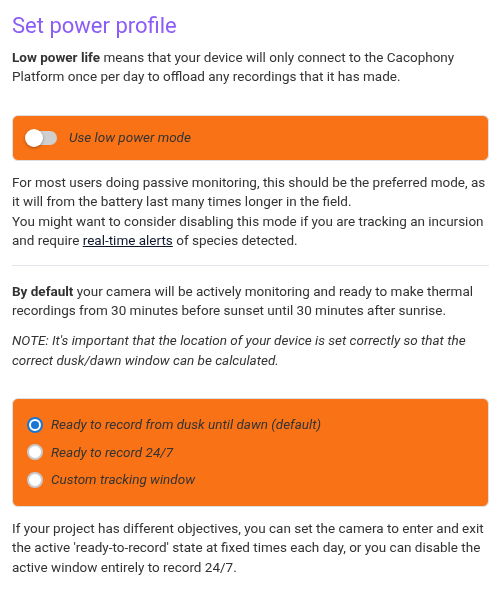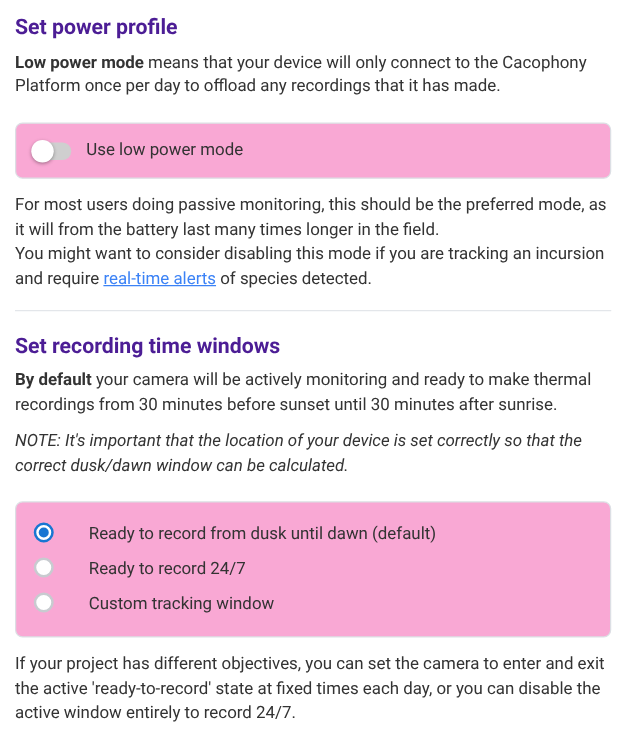--- a/index.html
+++ b/index.html
@@ -6,42 +6,43 @@
   body {
     font-family: -apple-system, BlinkMacSystemFont, "Segoe UI", Roboto, Helvetica, Arial, sans-serif;
     font-size: 13.5px;
     line-height: 1.45;
     color: #333;
     background: #fff;
     width: 501px;
     padding: 10px 12px 12px 12px;
   }
   h2 {
-    font-size: 17px;
-    font-weight: 700;
-    color: #4c1d95;
+    font-size: 22px;
+    font-weight: 400;
+    color: #8b5cf6;
     margin-bottom: 6px;
   }
   p { margin-bottom: 2px; }
   .desc { color: #333; margin-bottom: 10px; }
   strong { font-weight: 700; }
   em { font-style: italic; }
   .card {
     border: 1px solid #dcdfe4;
     border-radius: 6px;
     padding: 12px 14px;
-    margin: 18px 0 12px 0;
-    background: #f9a8d4;
+    margin: 28px 0 12px 0;
+    background: #f97316;
+    font-style: italic;
   }
   hr {
     border: none;
     border-top: 1px solid #e3e6ea;
     margin: 14px 0 16px 0;
   }
-  a { color: #3b82f6; text-decoration: underline; }
+  a { color: #0f172a; text-decoration: underline; }
   .toggle-row { display: flex; align-items: center; gap: 12px; }
   .toggle {
     position: relative;
     width: 30px;
     height: 14px;
     background: #cfcfcf;
     border-radius: 10px;
     flex: none;
   }
   .toggle .knob {
@@ -49,21 +50,22 @@
     top: -2px;
     left: -2px;
     width: 18px;
     height: 18px;
     background: #fff;
     border-radius: 50%;
     box-shadow: 0 1px 3px rgba(0,0,0,0.35);
   }
   .radio-row {
     display: flex;
-    gap: 28px;
+    align-items: center;
+    gap: 8px;
     padding: 4px 0;
   }
   .radio {
     width: 16px;
     height: 16px;
     border-radius: 50%;
     border: 2px solid #c8cbd0;
     flex: none;
     position: relative;
     background: #fff;
@@ -83,21 +85,21 @@
   .after-card { margin-bottom: 2px; }
   .after-card p { margin-bottom: 0; }
   .note { margin-top: 2px; }
 </style>
 </head>
 <body>
 
 <div class="section-block">
   <h2>Set power profile</h2>
   <p class="desc">
-    <strong>Low power mode</strong><span> means that your device will only connect to the Cacophony Platform once per day to offload any recordings that it has made.</span>
+    <strong>Low power life</strong><span> means that your device will only connect to the Cacophony Platform once per day to offload any recordings that it has made.</span>
   </p>
 
   <div class="card">
     <div class="toggle-row">
       <div class="toggle">
         <div class="knob"></div>
       </div>
       <span>Use low power mode</span>
     </div>
   </div>
@@ -106,21 +108,20 @@
     <p>For most users doing passive monitoring, this should be the preferred mode, as it will from the battery last many times longer in the field.</p>
     <p>
       <span>You might want to consider disabling this mode if you are tracking an incursion and require </span><a href="#">real-time alerts</a><span> of species detected.</span>
     </p>
   </div>
 </div>
 
 <hr>
 
 <div class="section-block">
-  <h2>Set recording time windows</h2>
   <p class="desc">
     <strong>By default</strong><span> your camera will be actively monitoring and ready to make thermal recordings from 30 minutes before sunset until 30 minutes after sunrise.</span>
   </p>
   <p class="desc note">
     <em>NOTE: It's important that the location of your device is set correctly so that the correct dusk/dawn window can be calculated.</em>
   </p>
 
   <div class="card">
     <div class="radio-row">
       <div class="radio checked"></div>

